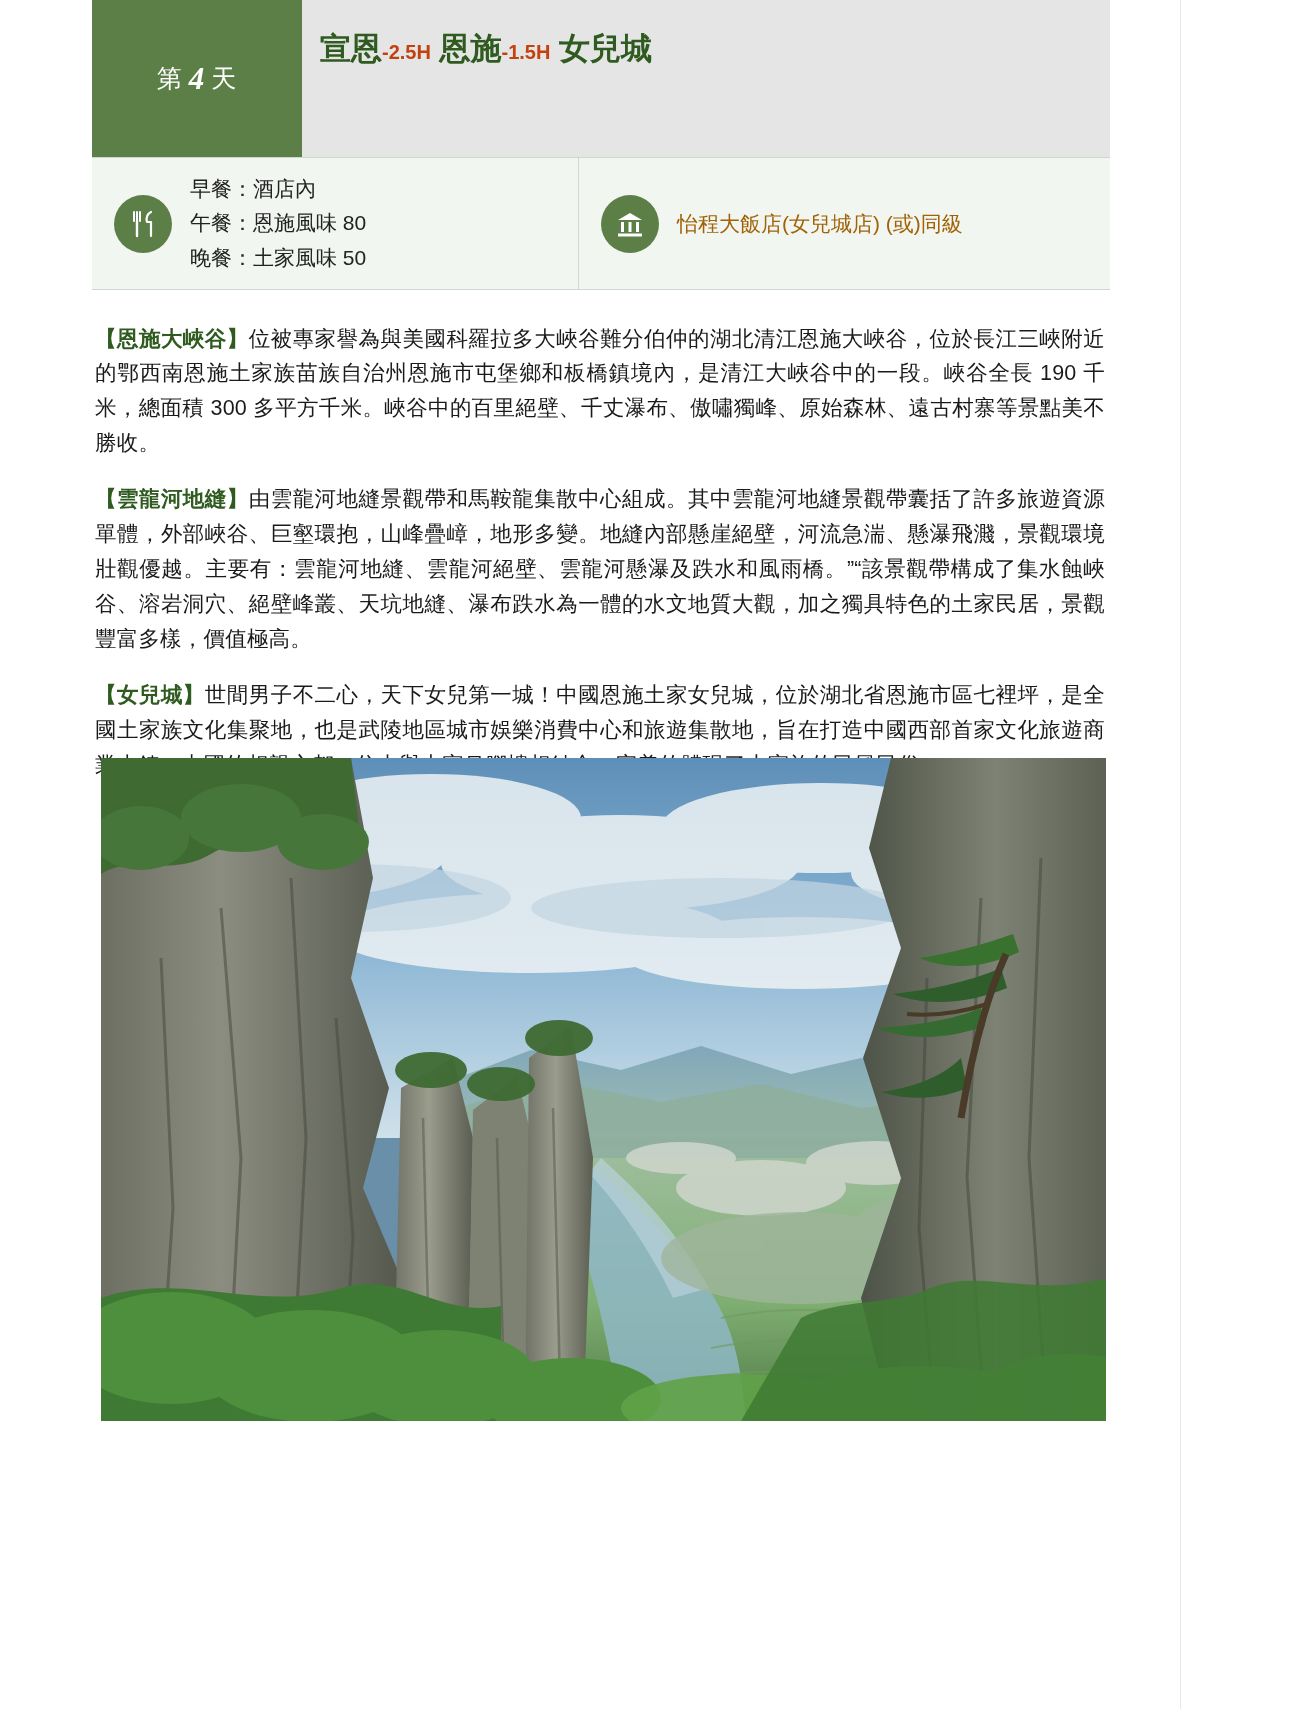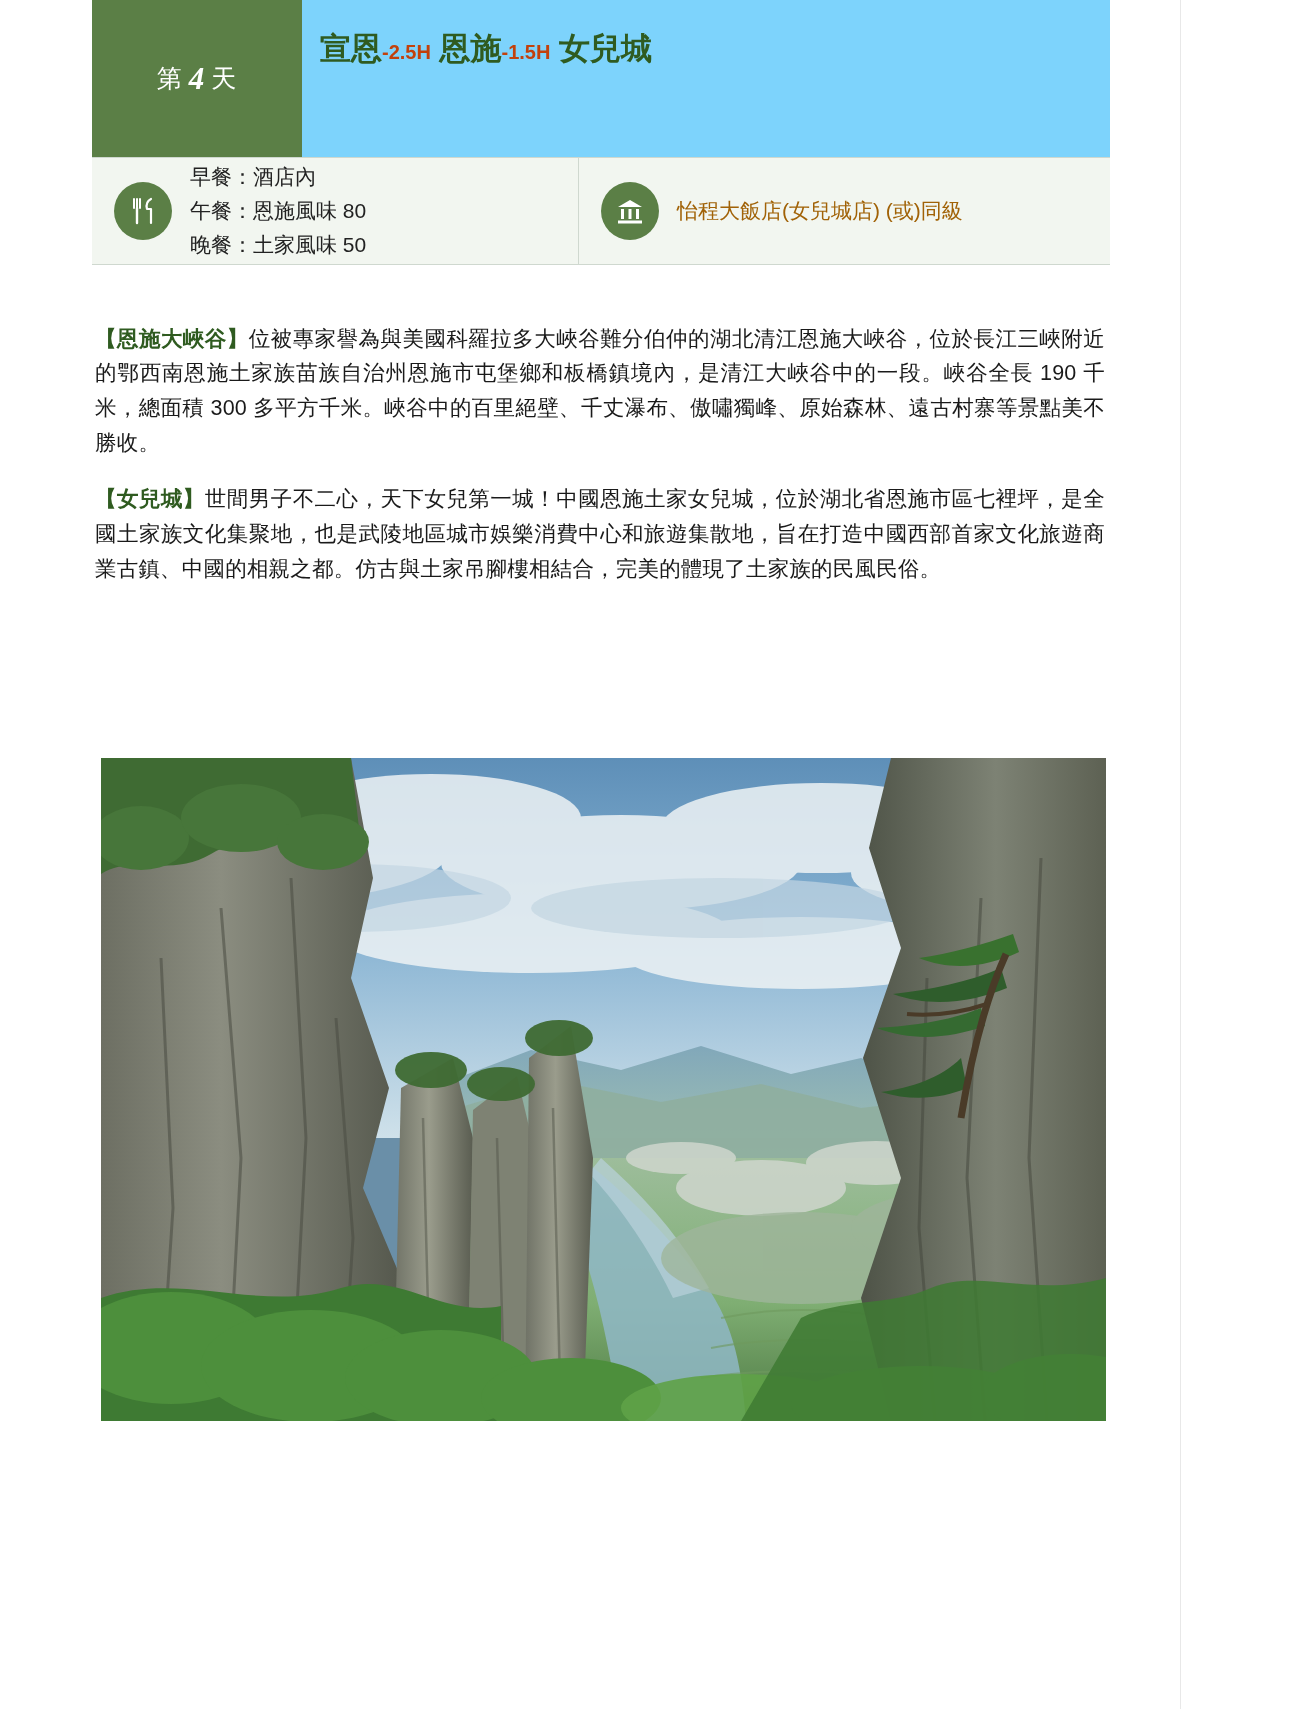--- a/index.html
+++ b/index.html
@@ -51,21 +51,21 @@
   .day-badge .num {
     font-style: italic;
     font-weight: bold;
     font-size: 31px;
     padding: 0 6px;
     font-family: "Liberation Serif", serif;
   }
   .title-wrap {
     flex: 1;
     padding: 30px 0 0 18px;
-    background: #7dd3fc;
+    background: #e5e5e5;
   }
   .title-main {
     font-size: 31px;
     font-weight: bold;
     color: #2f5b20;
     line-height: 1.2;
     white-space: nowrap;
   }
   .title-main .hrs {
     color: #c2410c;
@@ -78,21 +78,21 @@
     color: #2f5b20;
     line-height: 1.3;
     white-space: nowrap;
   }
 
   
   .infobar {
     position: absolute;
     left: 92px; top: 158px;
     width: 1018px;
-    height: 107px;
+    height: 132px;
     display: flex;
     background: #f2f6f0;
     border-bottom: 1px solid #cfd8cf;
   }
   .info-cell {
     display: flex;
     align-items: center;
     padding-left: 22px;
   }
   .info-cell.meals { width: 487px; border-right: 1px solid #cfd8cf; }
@@ -195,20 +195,23 @@
       </div>
       <div class="hotel-text">怡程大飯店(女兒城店) (或)同級</div>
     </div>
   </div>
 
   <div class="content">
     <p class="para">
       <span class="lead">【恩施大峽谷】</span><span>位被專家譽為與美國科羅拉多大峽谷難分伯仲的湖北清江恩施大峽谷，位於長江三峽附近的鄂西南恩施土家族苗族自治州恩施市屯堡鄉和板橋鎮境內，是清江大峽谷中的一段。峽谷全長 190 千米，總面積 300 多平方千米。峽谷中的百里絕壁、千丈瀑布、傲嘯獨峰、原始森林、遠古村寨等景點美不勝收。</span>
     </p>
     <p class="para">
+      <span class="lead">【雲龍河地縫】</span><span>由雲龍河地縫景觀帶和馬鞍龍集散中心組成。其中雲龍河地縫景觀帶囊括了許多旅遊資源單體，外部峽谷、巨壑環抱，山峰疊嶂，地形多變。地縫內部懸崖絕壁，河流急湍、懸瀑飛濺，景觀環境壯觀優越。主要有：雲龍河地縫、雲龍河絕壁、雲龍河懸瀑及跌水和風雨橋。”“該景觀帶構成了集水蝕峽谷、溶岩洞穴、絕壁峰叢、天坑地縫、瀑布跌水為一體的水文地質大觀，加之獨具特色的土家民居，景觀豐富多樣，價值極高。</span>
+    </p>
+    <p class="para">
       <span class="lead">【女兒城】</span><span>世間男子不二心，天下女兒第一城！中國恩施土家女兒城，位於湖北省恩施市區七裡坪，是全國土家族文化集聚地，也是武陵地區城市娛樂消費中心和旅遊集散地，旨在打造中國西部首家文化旅遊商業古鎮、中國的相親之都。仿古與土家吊腳樓相結合，完美的體現了土家族的民風民俗。</span>
     </p>
   </div>
 
   <div class="photo">
     <svg width="1005" height="663" viewBox="0 0 1005 663" preserveAspectRatio="none" aria-hidden="true">
       <defs>
         <linearGradient id="sky" x1="0" y1="0" x2="0" y2="1">
           <stop offset="0%" stop-color="#5e8fb8"></stop>
           <stop offset="45%" stop-color="#86b2d2"></stop>

